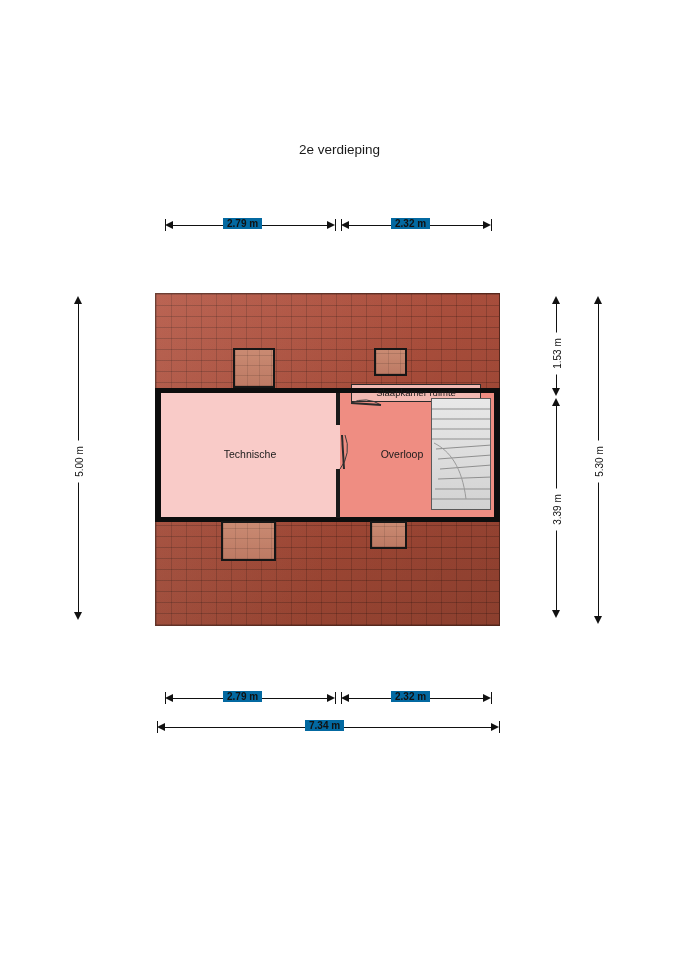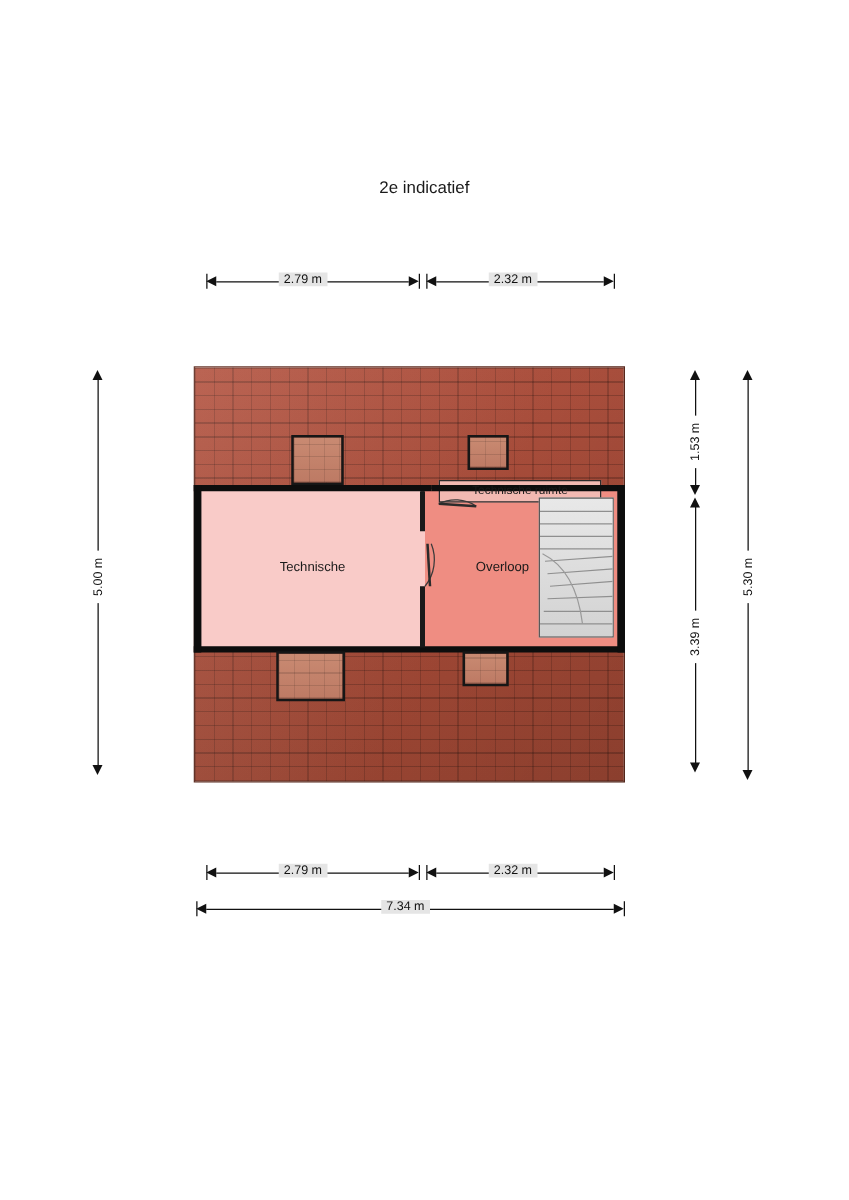--- a/index.html
+++ b/index.html
@@ -230,41 +230,42 @@
   .tick-v {
     position: absolute;
     width: 1px;
     height: 12px;
     background: #111;
   }
   .dim-text {
     position: absolute;
     font-size: 10px;
     color: #111;
-    background: #e5e5e5;
+    background: #0369a1;
     padding: 0 4px;
     white-space: nowrap;
+    font-weight: bold;
   }
   .dim-text-v {
     position: absolute;
     font-size: 10px;
     color: #111;
     background: #fff;
     padding: 4px 0;
     white-space: nowrap;
     transform: rotate(-90deg);
     transform-origin: center center;
   }
 </style>
 </head>
 <body>
 
 <div id="floorplan">
 
-  <div class="title">2e indicatief</div>
+  <div class="title">2e verdieping</div>
 
   <div>
 
     <div class="dim-line-h" style="left:173px; top:225px; width:154px;"></div>
     <div class="arrow arrow-l" style="left:165px; top:221px;"></div>
     <div class="arrow arrow-r" style="left:327px; top:221px;"></div>
     <div class="tick-v" style="left:165px; top:219px;"></div>
     <div class="tick-v" style="left:335px; top:219px;"></div>
     <div class="dim-text" style="left:223px; top:218px;">2.79 m</div>
 
@@ -348,21 +349,21 @@
 
     <svg width="345" height="333" style="position:absolute;left:0;top:0;pointer-events:none;">
 
       <path d="M 185 176 A 34 34 0 0 0 190 142" stroke="#3a3a3a" stroke-width="1" fill="none"></path>
       <line x1="187" y1="142" x2="189" y2="176" stroke="#2b2b2b" stroke-width="2"></line>
 
       <path d="M 196 110 A 30 30 0 0 1 226 112" stroke="#3a3a3a" stroke-width="1" fill="none"></path>
       <line x1="196" y1="110" x2="226" y2="112" stroke="#2b2b2b" stroke-width="2"></line>
     </svg>
 
-    <div class="tech-label">Technische ruimte</div>
+    <div class="tech-label">Slaapkamer ruimte</div>
     <div class="room-label label-slaapkamer">Technische</div>
     <div class="room-label label-overloop">Overloop</div>
   </div>
 
   <div>
 
     <div class="dim-line-h" style="left:173px; top:698px; width:154px;"></div>
     <div class="arrow arrow-l" style="left:165px; top:694px;"></div>
     <div class="arrow arrow-r" style="left:327px; top:694px;"></div>
     <div class="tick-v" style="left:165px; top:692px;"></div>

